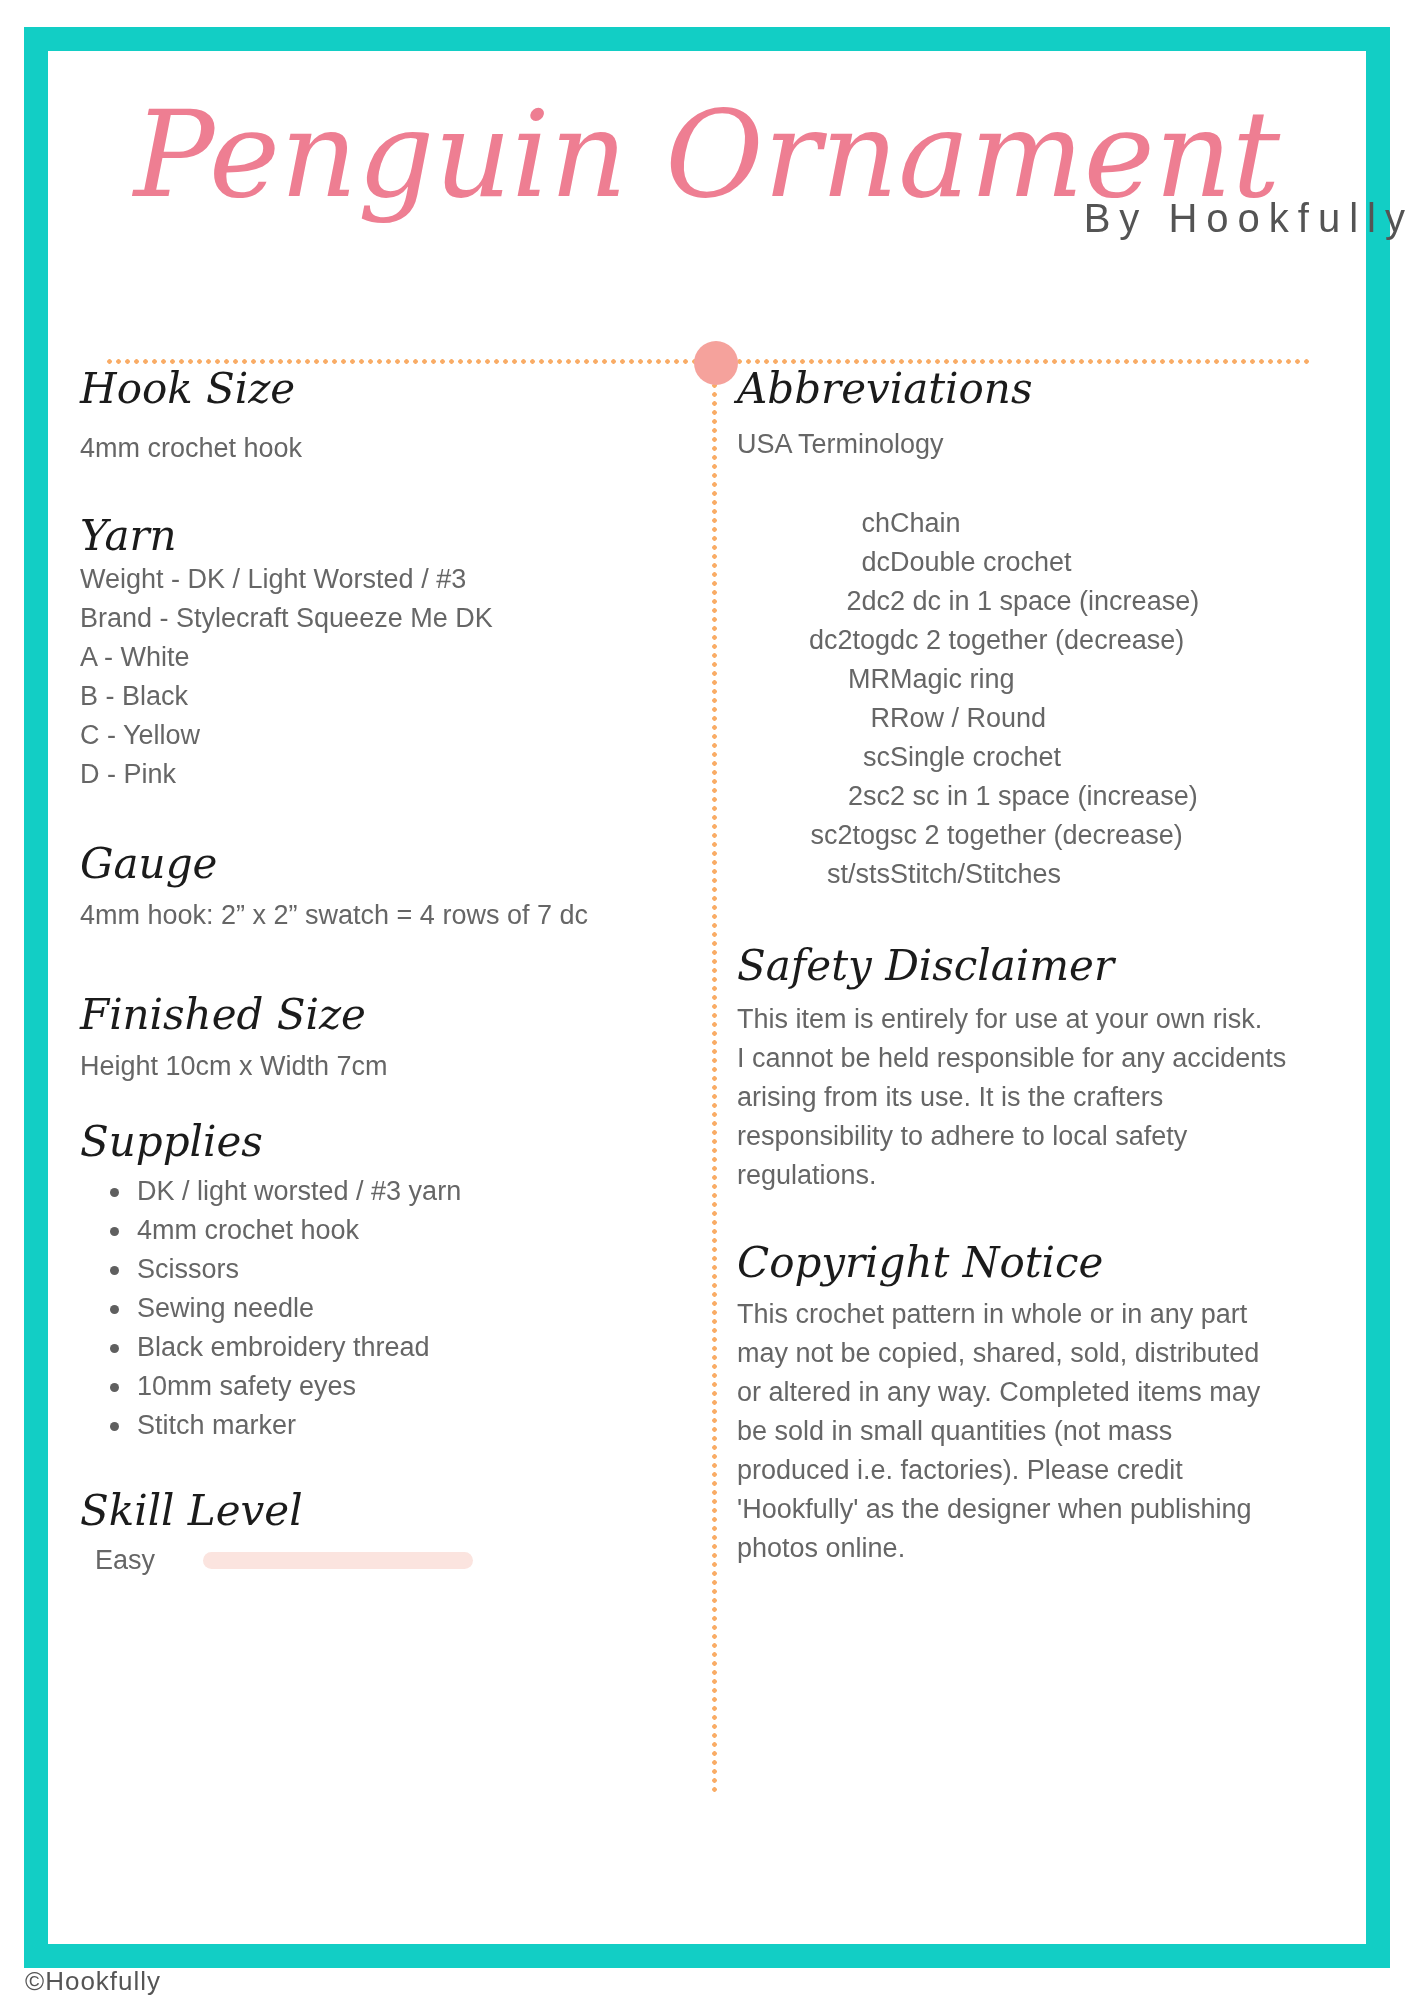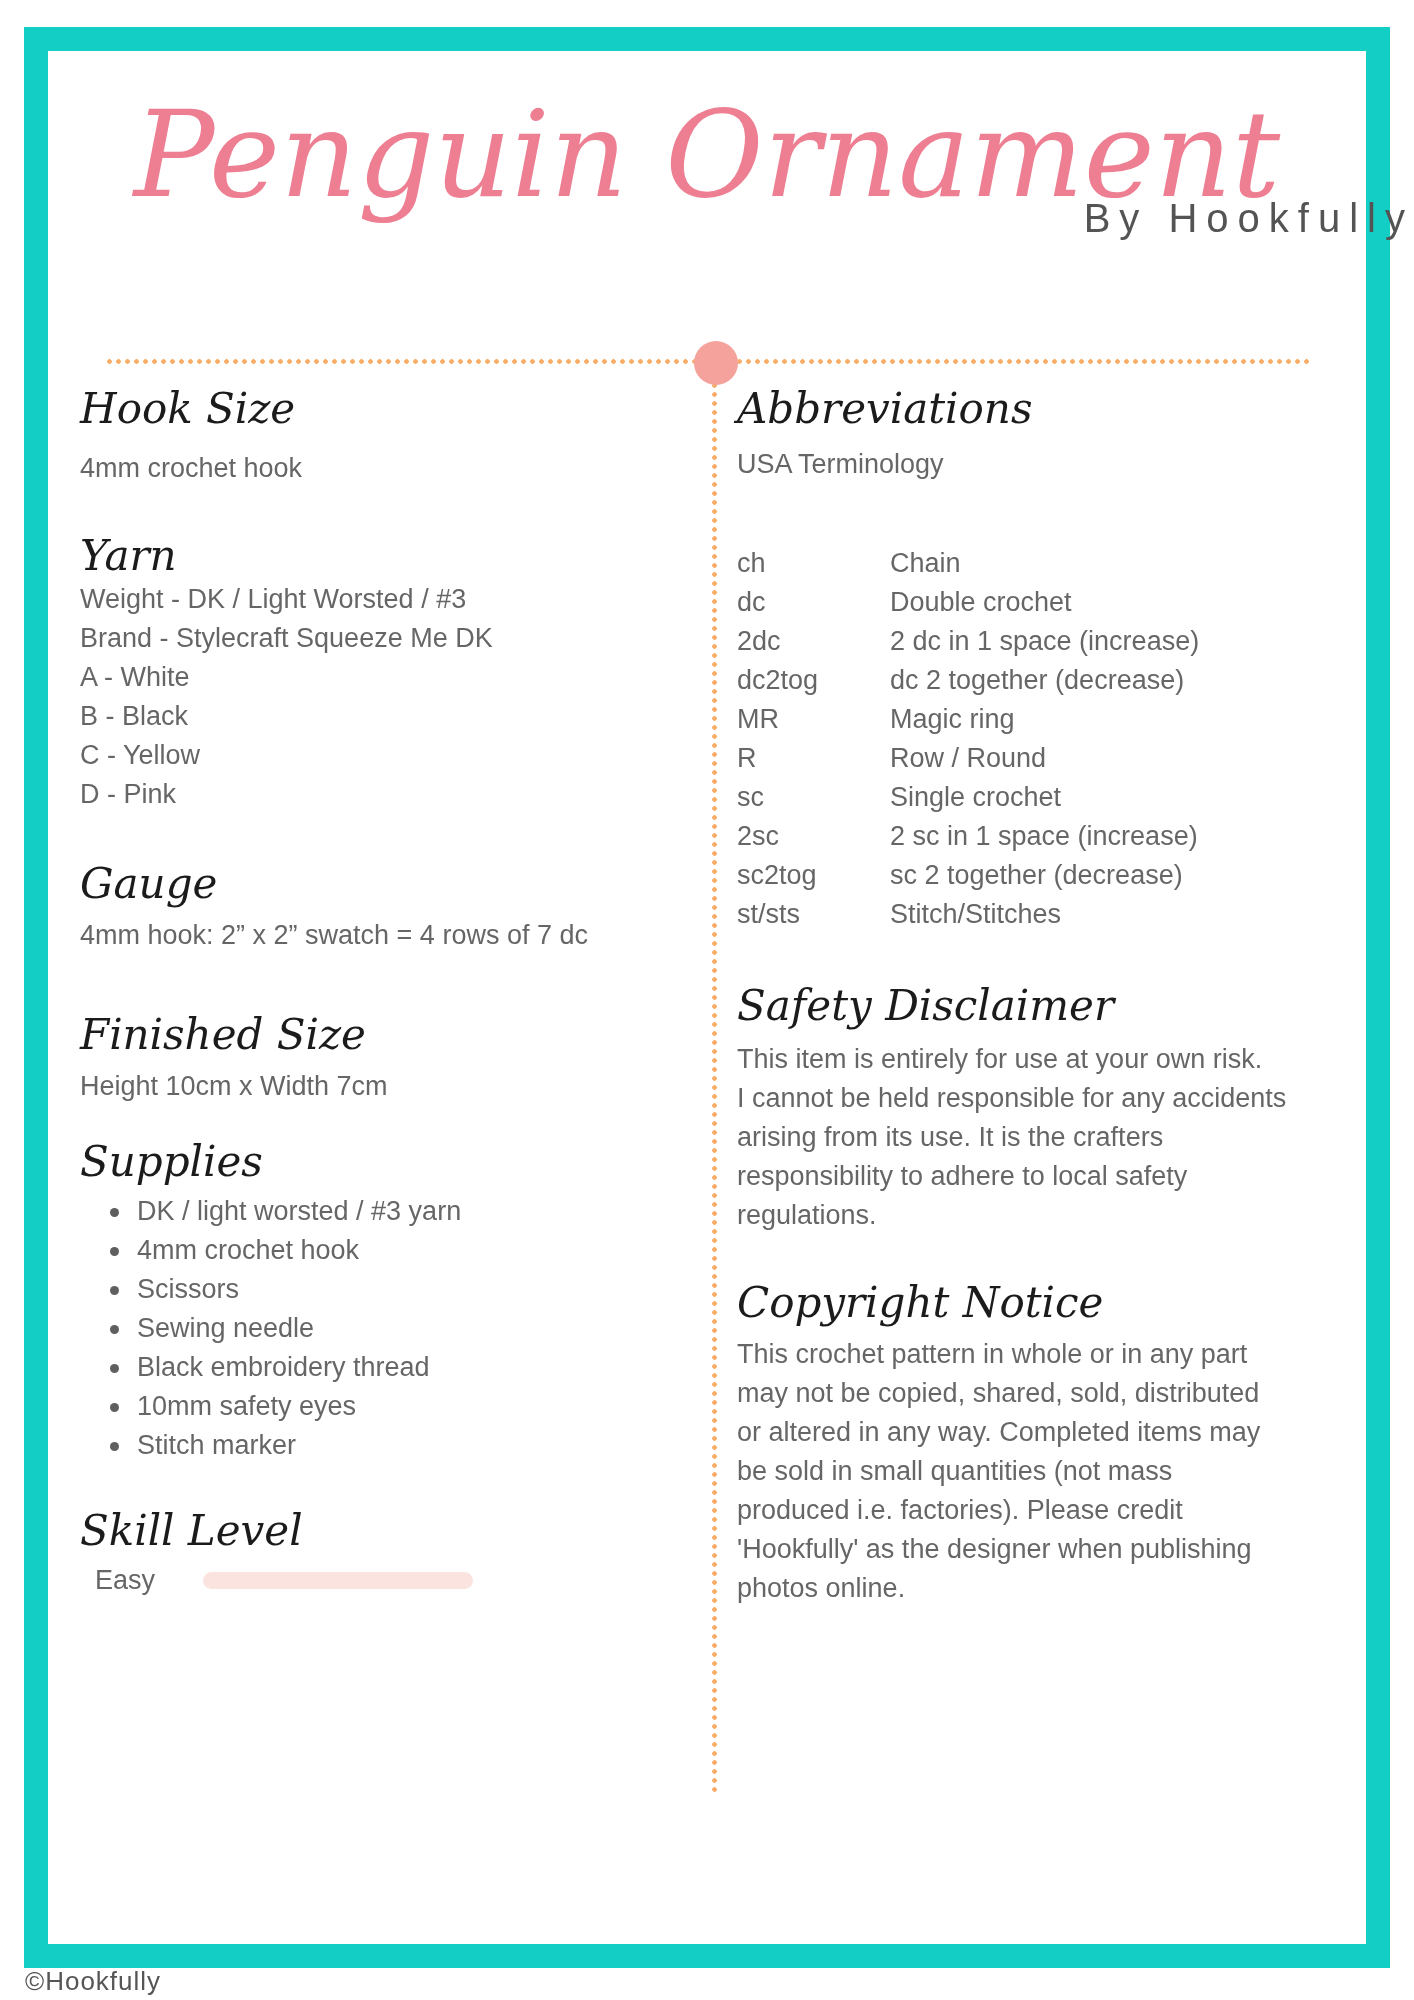--- a/index.html
+++ b/index.html
@@ -27,37 +27,37 @@
   }
   .divider-v {
     position:absolute; left:712px; top:372px; width:5px; height:1420px;
     background-image:radial-gradient(circle, #F9AC66 2px, transparent 2.6px);
     background-size:5px 9px; background-repeat:repeat-y;
   }
   .divider-dot {
     position:absolute; left:694px; top:341px; width:44px; height:44px;
     border-radius:50%; background:#F5A29C;
   }
-  .col { position:absolute; top:385px; color:#666666; font-size:27px; }
+  .col { position:absolute; top:365px; color:#666666; font-size:27px; }
   .col-left  { left:80px;  width:600px; }
   .col-right { left:737px; width:615px; }
   h2.script {
     font-family:"DejaVu Serif", serif; font-style:italic; font-weight:500;
     font-size:42px; line-height:48px; color:#1b1b1b; margin:0;
   }
   .page p { margin:0; line-height:39px; }
   .pre { white-space:pre-line; line-height:38px; }
   .bold-line { font-weight:700; color:#5f5f5f; }
   ul.supplies { list-style:none; margin:6px 0 0 0; padding:0; }
   ul.supplies li { position:relative; padding-left:57px; line-height:39px; }
   ul.supplies li::before {
     content:""; position:absolute; left:30px; top:16px; width:9px; height:9px;
     border-radius:50%; background:#5f5f5f;
   }
-  .abbr-table { margin-top:60px; }
+  .abbr-table { margin-top:40px;text-align:right; }
   .abbr-row { display:flex; line-height:39px; }
   .abbr-key { width:153px; flex-shrink:0; }
   .skill-row { display:flex; align-items:center; margin-top:6px; padding-left:15px; height:39px; }
   .skill-label { width:108px; }
   .skill-bar {
     width:270px; height:17px; border-radius:9px; background:#FBE4DF; overflow:hidden;
   }
   .skill-fill { height:100%; border-radius:9px; background:#F0938B; }
   .footer {
     position:absolute; left:25px; top:1964px; font-size:26px; line-height:34px;

